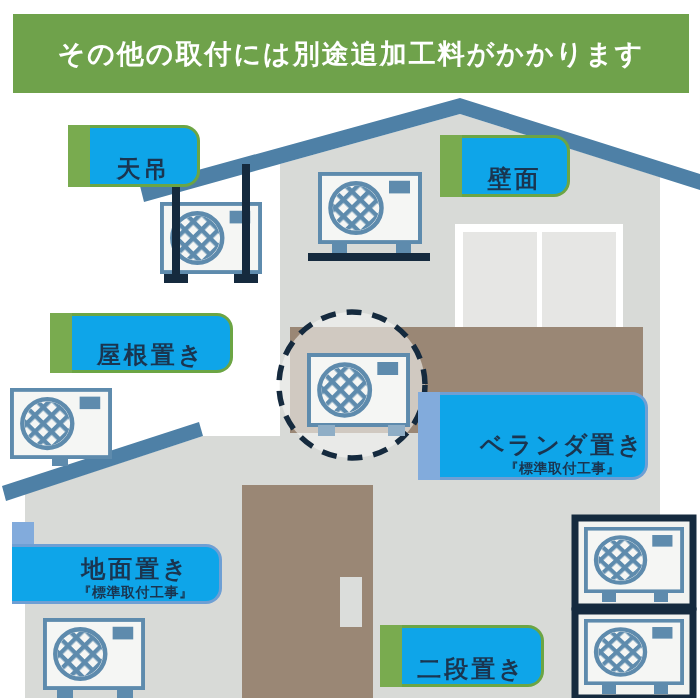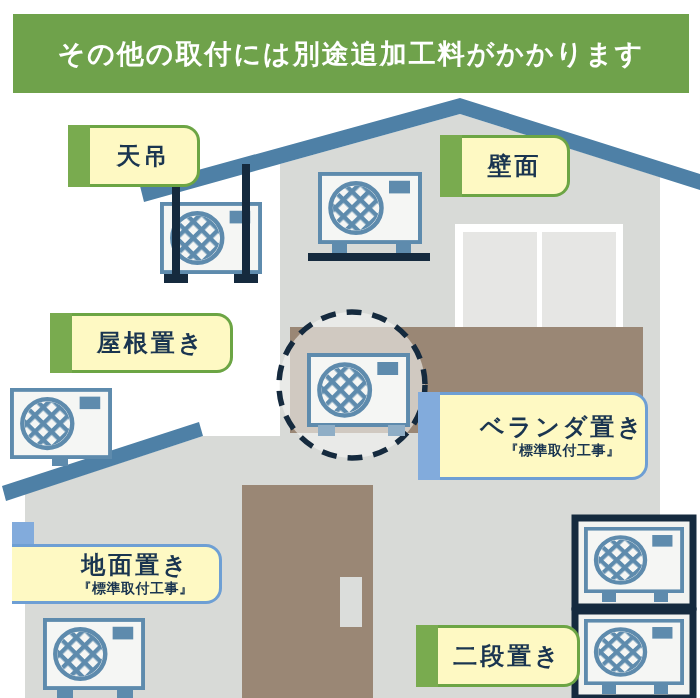--- a/index.html
+++ b/index.html
@@ -11,23 +11,23 @@
   .scene svg{position:absolute;left:0;top:0;}
   .banner{
     position:absolute;left:13px;top:14px;width:676px;height:79px;
     background:#6FA24B;color:#ffffff;
     display:flex;align-items:center;justify-content:center;
     font-size:27px;font-weight:700;letter-spacing:2px;white-space:nowrap;
   }
   .tag{position:absolute;display:flex;align-items:stretch;box-sizing:border-box;}
   .tag .bar{width:22px;flex:0 0 22px;}
   .tag .box{
-    flex:1 1 auto;background:#fef9c3;border:3px solid;border-left:none;
+    flex:1 1 auto;background:#0ea5e9;border:3px solid;border-left:none;
     border-radius:0 16px 16px 0;
-    display:flex;flex-direction:column;align-items:center;justify-content:center;
+    display:flex;flex-direction:column;align-items:center;justify-content:flex-end;
     line-height:1.25;
   }
   .tag.green .bar{background:#79AB4F;}
   .tag.green .box{border-color:#6CA544;}
   .tag.blue .bar{background:#82ABDC;}
   .tag.blue .box{border-color:#6E9FD4;padding-left:40px;}
   .t1{font-size:24px;font-weight:700;color:#1A3550;letter-spacing:3px;white-space:nowrap;}
   .t2{font-size:14px;font-weight:700;color:#1A3550;letter-spacing:0.5px;white-space:nowrap;}
 </style>
 </head>
@@ -151,20 +151,20 @@
   </div>
 
   <div class="tag blue" style="left:12px;top:522px;width:210px;height:82px;flex-direction:column;">
     <span class="bar"></span>
     <span class="box">
       <span class="t1">地面置き</span>
       <span class="t2">『標準取付工事』</span>
     </span>
   </div>
 
-  <div class="tag green" style="left:416px;top:625px;width:164px;height:62px;">
+  <div class="tag green" style="left:380px;top:625px;width:164px;height:62px;">
     <span class="bar"></span>
     <span class="box">
       <span class="t1">二段置き</span>
     </span>
   </div>
 
 </div>
 
 </body></html>

